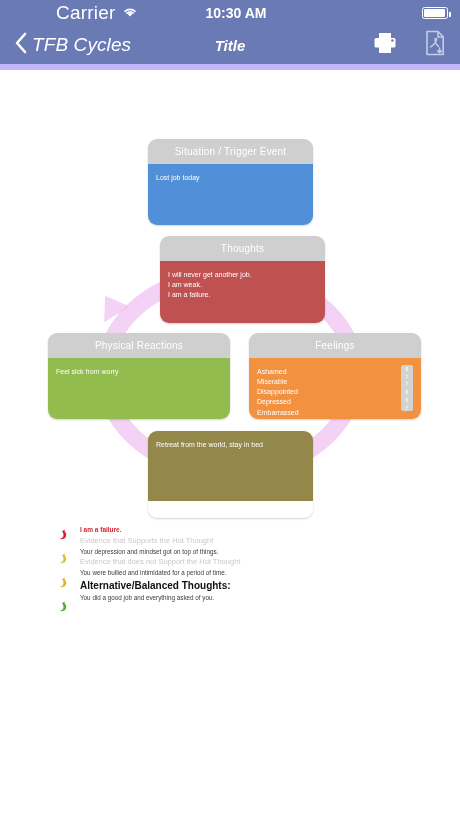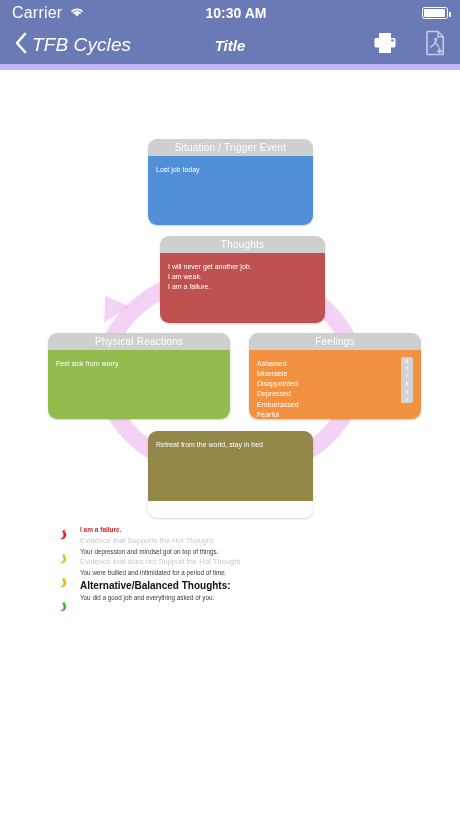--- a/index.html
+++ b/index.html
@@ -16,21 +16,21 @@
     height:26px;
     background:#6a7ab5;
     display:flex;
     align-items:center;
     padding:0 12px;
     color:#ffffff;
     font-size:14px;
     position:relative;
   }
   .status-left { display:flex; align-items:center; gap:7px; }
-  .carrier-label { font-size:16px; letter-spacing:.2px; }
+  .carrier-label { font-size:19px; letter-spacing:.2px;margin-left:44px; }
   .wifi-icon { display:block; }
   .status-time {
     position:absolute; left:0; right:0; top:0; bottom:0;
     display:flex; align-items:center; justify-content:center;
     font-size:14px; font-weight:bold; pointer-events:none;margin-left:12px;
   }
   .status-right { margin-left:auto; display:flex; align-items:center; }
   .battery {
     width:26px; height:12px; border:1.3px solid #ffffff; border-radius:2.5px;
     position:relative; display:block;
@@ -98,21 +98,21 @@
 
   
   .card {
     position:absolute;
     border-radius:9px;
     overflow:hidden;
     z-index:3;
     box-shadow:0 1px 2px rgba(0,0,0,.18);
   }
   .card-header {
-    height:17px;
+    height:25px;
     background:#cfcfcf;
     color:#ffffff;
     font-size:10px;
     display:flex; align-items:center; justify-content:center;
     letter-spacing:.2px;
   }
   .card-body {
     padding:9px 8px 8px 8px;
     color:#ffffff;
     font-size:7px;

